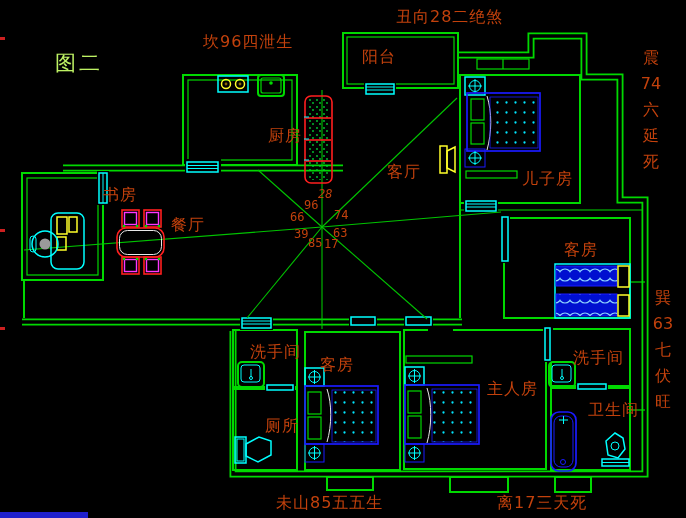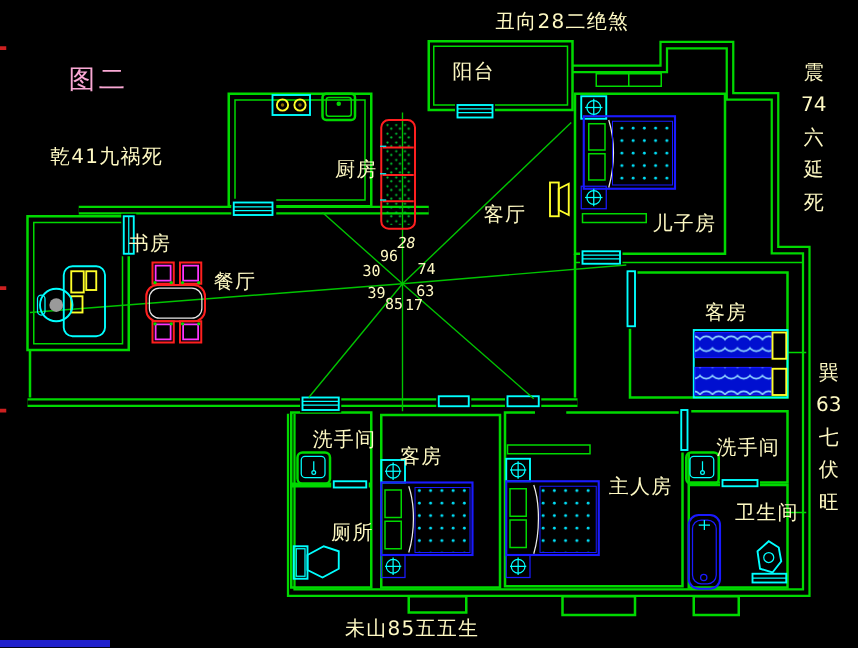--- a/index.html
+++ b/index.html
@@ -15,25 +15,25 @@
   .cy1 {stroke:#00ffff;fill:none;stroke-width:1;}
   .bl  {stroke:#1a1aff;fill:none;stroke-width:1.7;}
   .bl1 {stroke:#1a1aff;fill:none;stroke-width:1;}
   .rd  {stroke:#ff1f1f;fill:none;stroke-width:1.6;}
   .mg  {stroke:#ff35ff;fill:none;stroke-width:1.4;}
   .yl  {stroke:#ffff2a;fill:none;stroke-width:1.5;}
   .wh  {stroke:#e9e9e9;fill:none;stroke-width:1;}
   .spoke{stroke:#00c400;stroke-width:1.1;}
   .blk {fill:#000;stroke:none;}
   
-  .lbl{position:absolute;color:#fef9c3;white-space:nowrap;}
+  .lbl{position:absolute;color:#c2410c;white-space:nowrap;}
   .room{font-size:16px;letter-spacing:1px;}
   .dir {font-size:16px;letter-spacing:1px;}
   .num {font-family:"DejaVu Sans Mono","DejaVu Sans",monospace;font-size:12px;}
-  .fig {color:#f9a8d4;font-size:21px;letter-spacing:3px;}
+  .fig {color:#bef264;font-size:21px;letter-spacing:3px;}
   .vert{display:flex;flex-direction:column;align-items:center;line-height:26px;font-size:16px;}
 </style>
 </head>
 <body>
 
 <div id="canvas">
 
 <svg width="686" height="518" viewBox="0 0 686 518">
   <defs>
     <pattern id="dotC" width="9" height="10" patternUnits="userSpaceOnUse">
@@ -335,23 +335,24 @@
   <g>
     <rect x="0" y="37" width="5" height="3" fill="#cc2020"></rect>
     <rect x="0" y="229" width="5" height="3" fill="#cc2020"></rect>
     <rect x="0" y="327" width="5" height="3" fill="#cc2020"></rect>
     <rect x="0" y="512" width="88" height="6" fill="#2020cc"></rect>
   </g>
 </svg>
 
 <div class="lbl fig" style="left:55px;top:49px;">图二</div>
 
+<div class="lbl dir" style="left:203px;top:32px;">坎96四泄生</div>
 <div class="lbl dir" style="left:396px;top:7px;">丑向28二绝煞</div>
-<div class="lbl dir" style="left:40px;top:115px;">乾41九祸死</div>
 <div class="lbl dir" style="left:276px;top:493px;">未山85五五生</div>
+<div class="lbl dir" style="left:497px;top:493px;">离17三天死</div>
 
 <div class="lbl vert" style="left:638px;top:45px;width:26px;">
   <span>震</span>
   <span>74</span>
   <span>六</span>
   <span>延</span>
   <span>死</span>
 </div>
 <div class="lbl vert" style="left:650px;top:285px;width:26px;">
   <span>巽</span>
@@ -370,20 +371,20 @@
 <div class="lbl room" style="left:564px;top:240px;">客房</div>
 <div class="lbl room" style="left:250px;top:342px;">洗手间</div>
 <div class="lbl room" style="left:265px;top:416px;">厕所</div>
 <div class="lbl room" style="left:320px;top:355px;">客房</div>
 <div class="lbl room" style="left:487px;top:379px;">主人房</div>
 <div class="lbl room" style="left:573px;top:348px;">洗手间</div>
 <div class="lbl room" style="left:588px;top:400px;">卫生间</div>
 
 <div class="lbl num" style="left:304px;top:198px;">96</div>
 <div class="lbl num" style="left:318px;top:187px;font-style:italic;">28</div>
-<div class="lbl num" style="left:290px;top:210px;">30</div>
+<div class="lbl num" style="left:290px;top:210px;">66</div>
 <div class="lbl num" style="left:334px;top:208px;">74</div>
 <div class="lbl num" style="left:294px;top:227px;">39</div>
 <div class="lbl num" style="left:333px;top:226px;">63</div>
 <div class="lbl num" style="left:308px;top:236px;">85</div>
 <div class="lbl num" style="left:324px;top:237px;">17</div>
 
 </div>
 
 </body></html>

